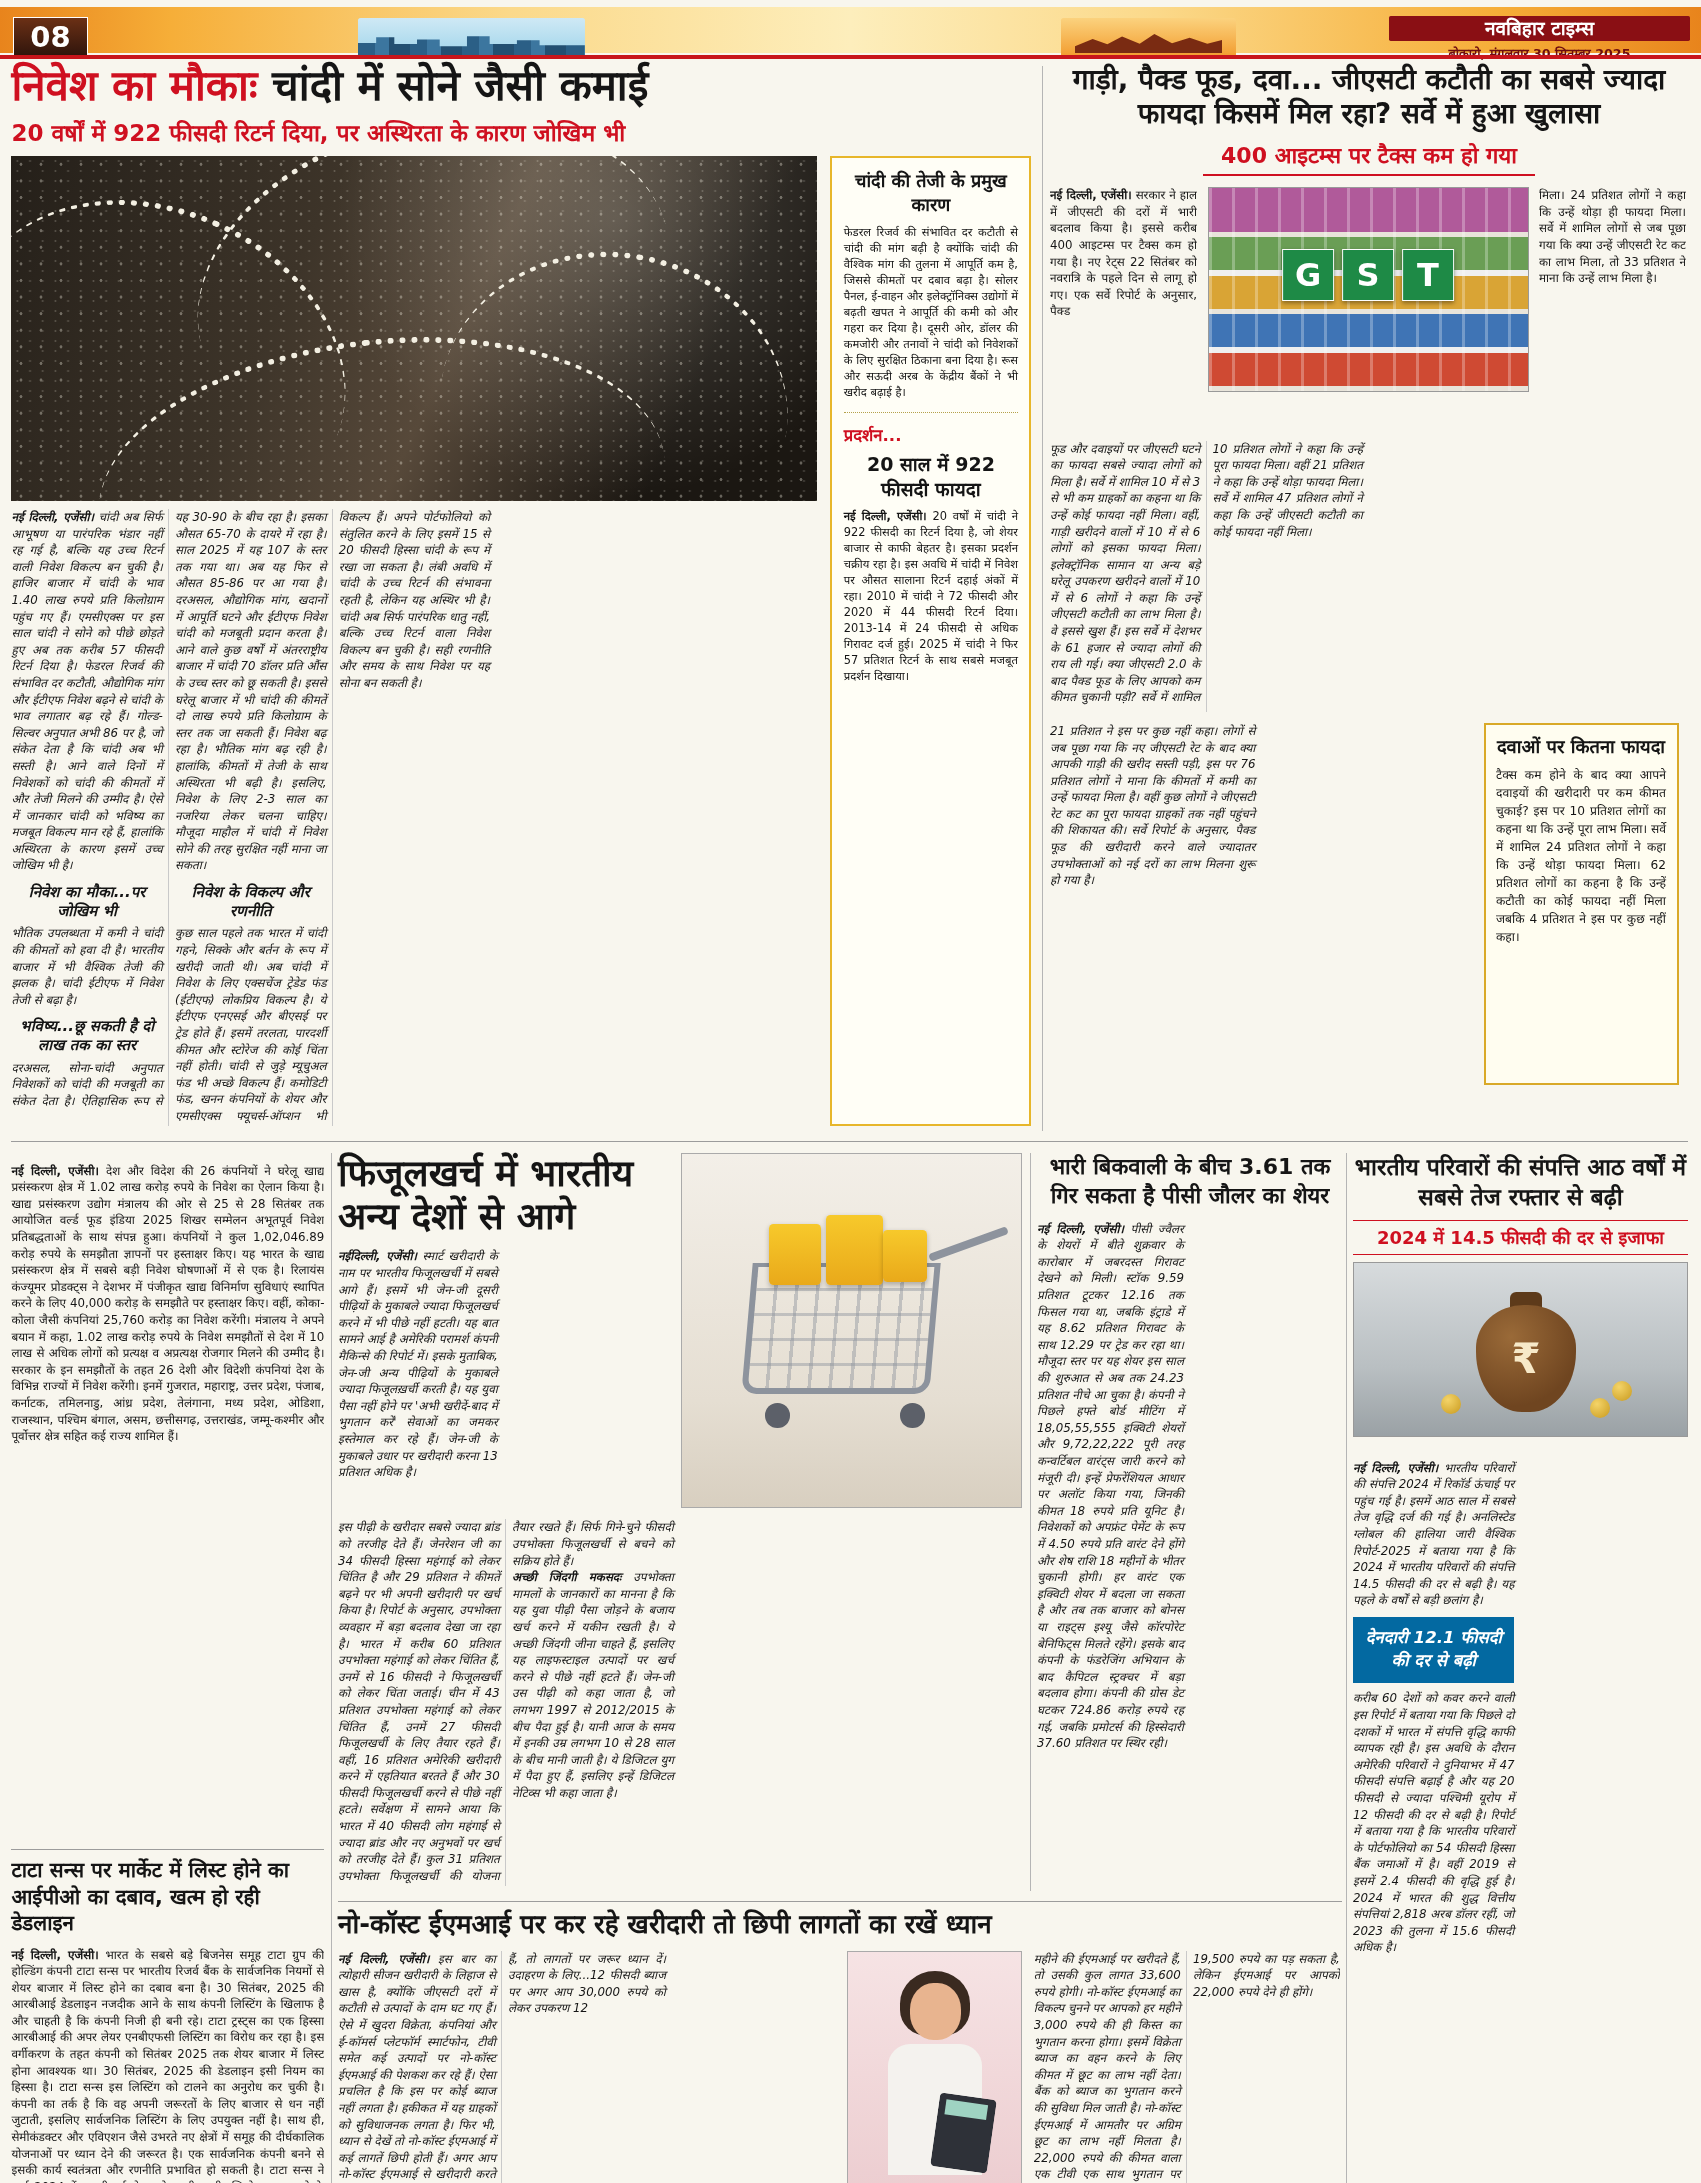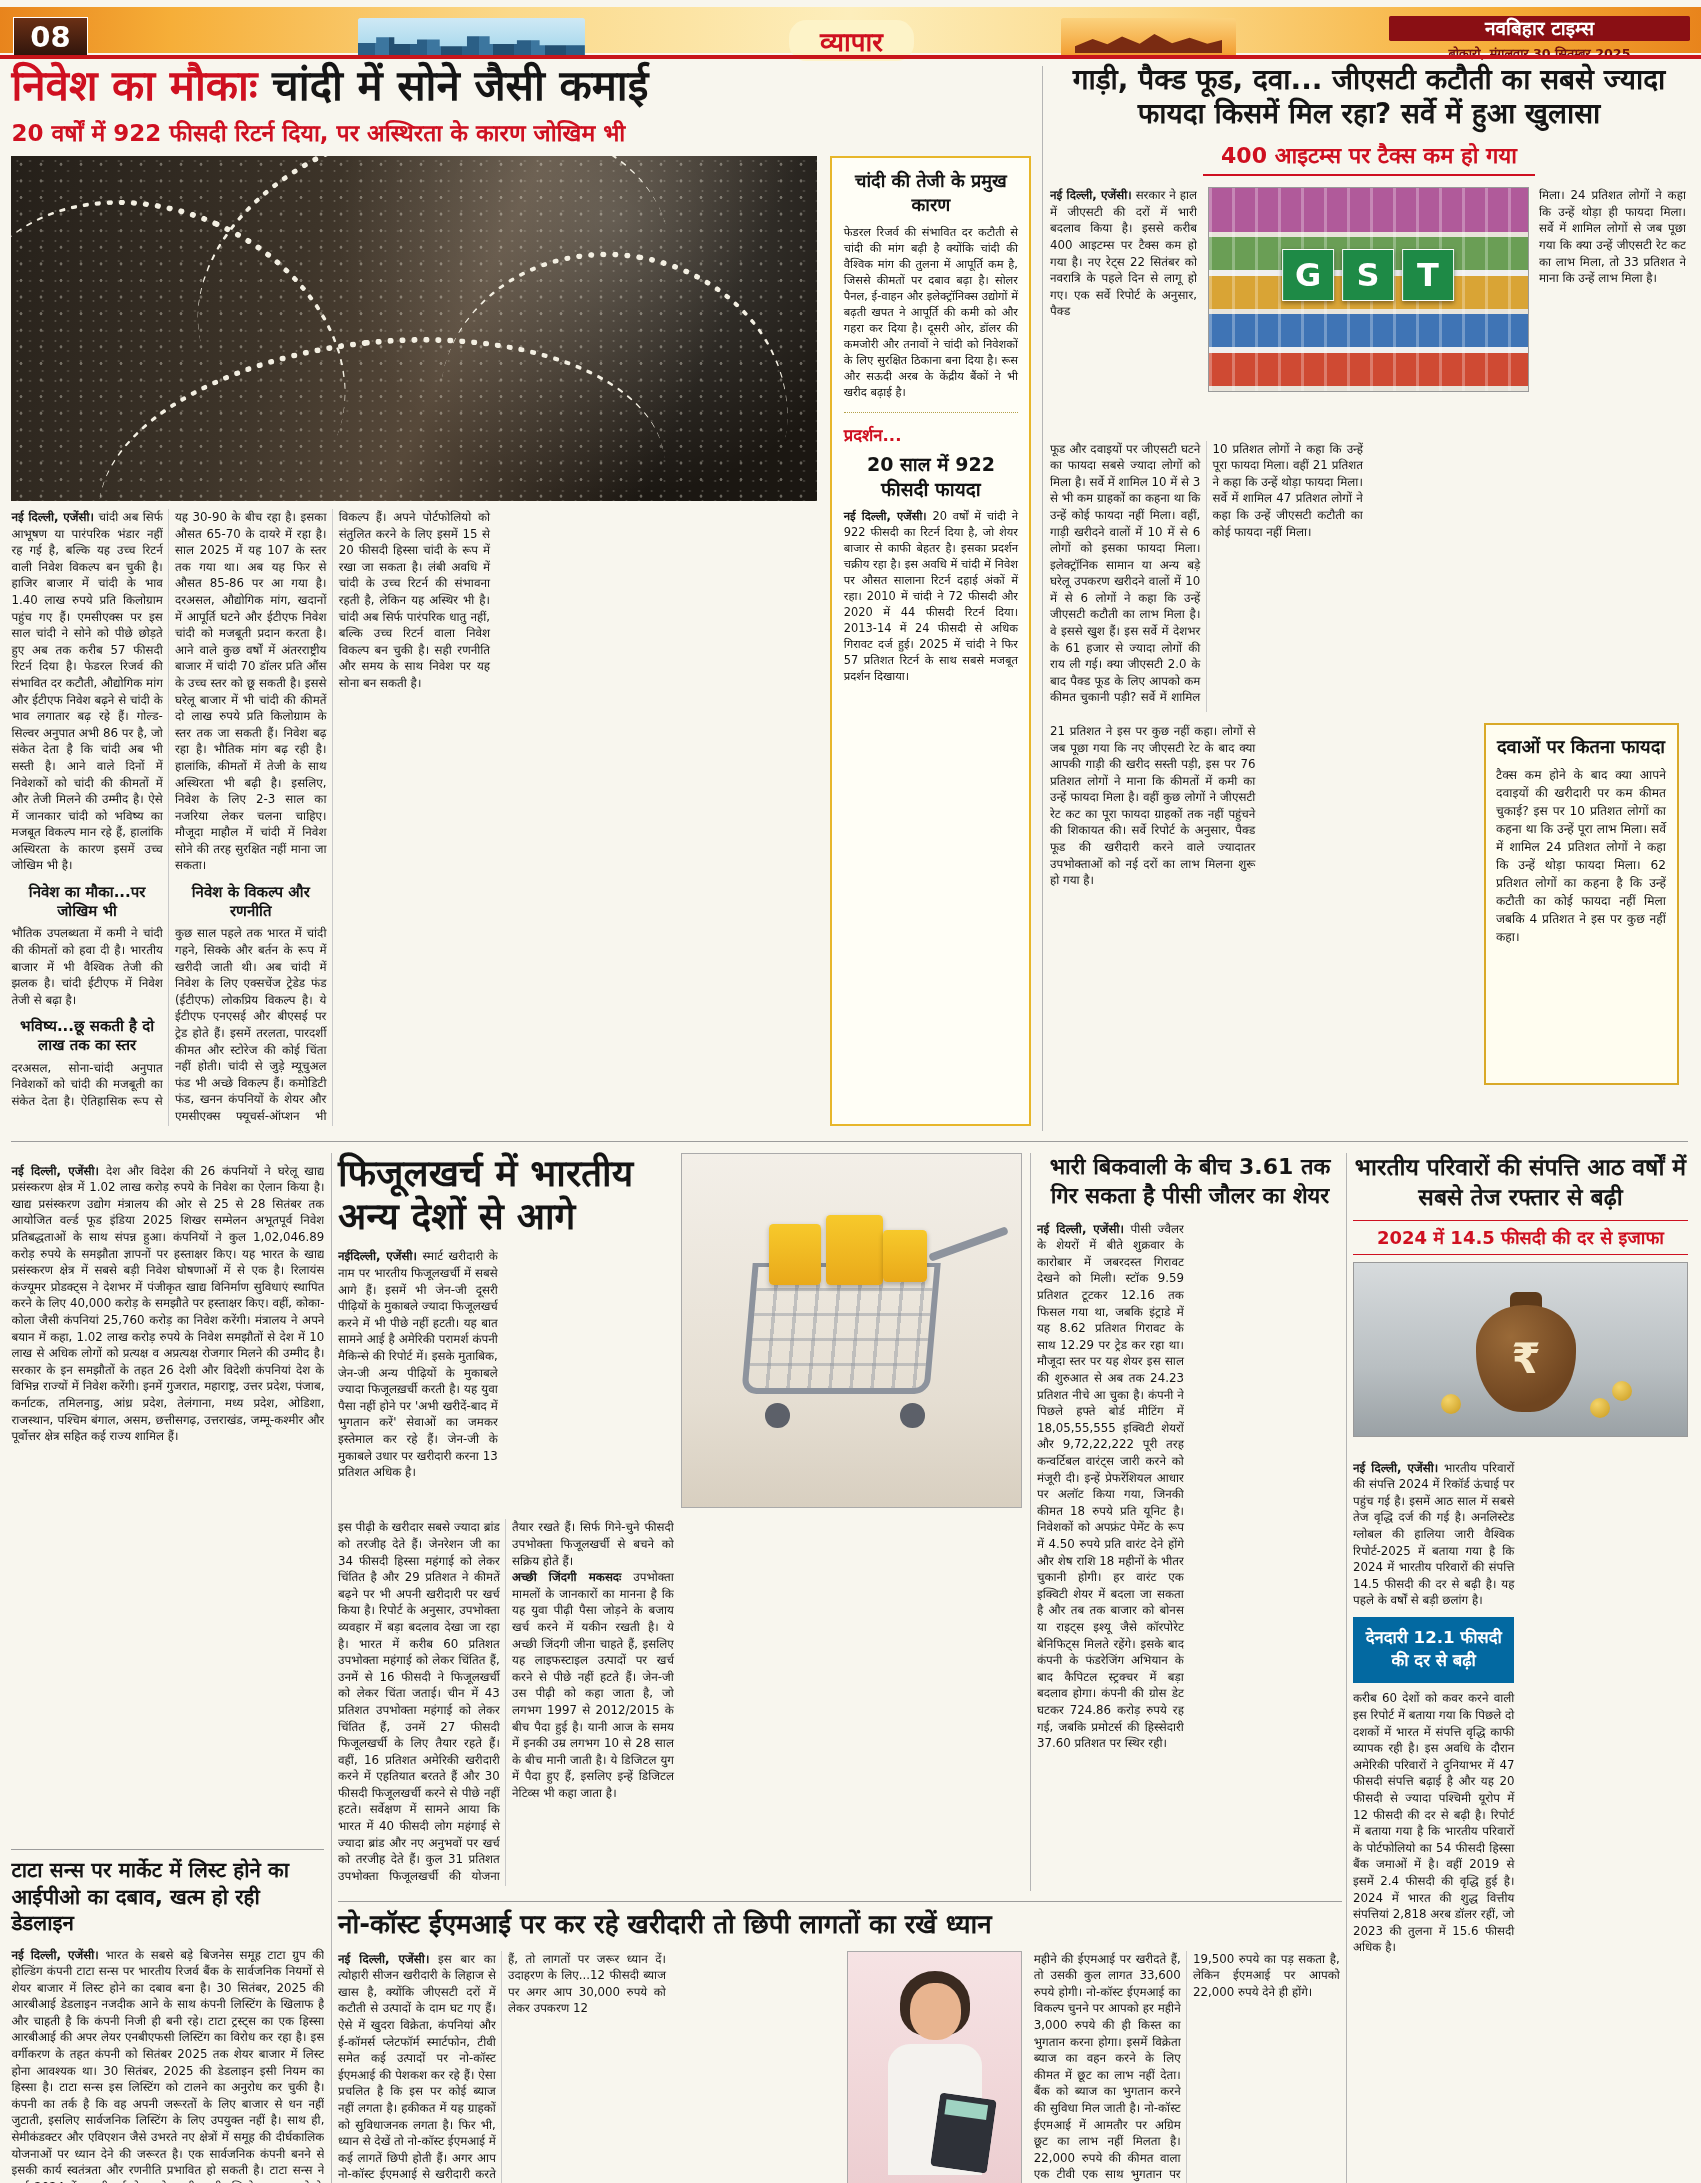--- a/index.html
+++ b/index.html
@@ -16,21 +16,21 @@
   .m-section{display:inline-block;background:#fdf3c8;border-radius:17.5px;padding:2.6px 31px;color:#cf1020;font-size:26px;font-weight:bold;}
   .m-chariot{left:1061px;top:10.5px;width:175px;height:39px;background:linear-gradient(180deg,#fbd27e,#f29c2e);border-radius:2.6px;position:absolute;overflow:hidden;}
   .m-chariot::after{content:"";position:absolute;left:8%;bottom:8%;width:84%;height:62%;background:#7a2b12;clip-path:polygon(0 70%,12% 40%,22% 62%,32% 30%,44% 60%,54% 20%,66% 58%,78% 35%,90% 60%,100% 45%,100% 100%,0 100%);}
   .m-paper{left:1389px;top:8.7px;width:301px;height:25px;background:#8a0f14;color:#fff;font-size:19px;font-weight:bold;display:flex;align-items:center;justify-content:center;border-radius:1.7px;}
   .m-date{left:1389px;top:37px;width:301px;text-align:center;font-size:12.7px;font-weight:bold;color:#6e0c0f;}
   .m-rule{left:0;top:55px;width:1701px;height:3.5px;background:#c8151b;}
 
   
   .bt{font-size:11.8px;line-height:16.6px;text-align:justify;}
   .bt b{font-weight:bold;}
-  .cols{column-fill:auto;column-gap:12.2px;column-rule:0.4px solid #c9c9c9;overflow:hidden;}
+  .cols{column-fill:auto;column-gap:12.2px;column-rule:0.4px solid #c9c9c9;overflow:hidden;font-style:italic;}
   .mini-head{font-size:15px;font-weight:bold;text-align:center;line-height:1.25;margin:8.7px 0 5.2px;}
   .vr{background:#b5b5b5;width:0.9px;}
   .hr{background:#9c9c9c;height:1.3px;}
 
   
   .a-silver{left:11.4px;top:63px;width:1024px;height:1071px;}
   .s-headline{font-size:42px;font-weight:bold;line-height:1.1;white-space:nowrap;}
   .s-headline .red{color:#cf1020;}
   .s-subhead{margin-top:7px;font-size:23px;font-weight:bold;color:#cf1020;}
   .s-photo{left:0;top:93px;width:806px;height:345px;background:radial-gradient(circle at 75% 18%,rgba(255,255,245,.20),transparent 42%),linear-gradient(115deg,#241f19 0%,#3d3429 35%,#57493a 55%,#1b1712 82%);overflow:hidden;}
@@ -109,23 +109,20 @@
   .fig-body{position:absolute;left:40px;top:92px;width:94px;height:131px;background:#f4f2ee;border-radius:22px 22px 0 0;}
   .calc{position:absolute;left:87px;top:144px;width:57px;height:74px;background:#2e3138;border-radius:4.4px;transform:rotate(8deg);background-image:linear-gradient(#9fd3c2 0 0);background-size:42px 15px;background-position:7px 6.1px;background-repeat:no-repeat;}
   .nc-cols2{width:306px;height:245px;column-count:2;}
 </style>
 </head>
 <body>
 
 <header class="abs masthead">
   <div class="abs pageno">08</div>
   <div class="m-skyline"></div>
-  <div class="abs m-sectionwrap">
-    <span class="m-section">व्यापार</span>
-  </div>
   <div class="m-chariot"></div>
   <div class="abs m-paper">नवबिहार टाइम्स</div>
   <div class="abs m-date">बोकारो, मंगलवार 30 सितम्बर 2025</div>
 </header>
 <div class="abs m-rule"></div>
 
 <article class="abs a-silver">
   <h1 class="s-headline"><span class="red">निवेश का मौकाः</span><span> चांदी में सोने जैसी कमाई</span></h1>
   <h2 class="s-subhead">20 वर्षों में 922 फीसदी रिटर्न दिया, पर अस्थिरता के कारण जोखिम भी</h2>
 

